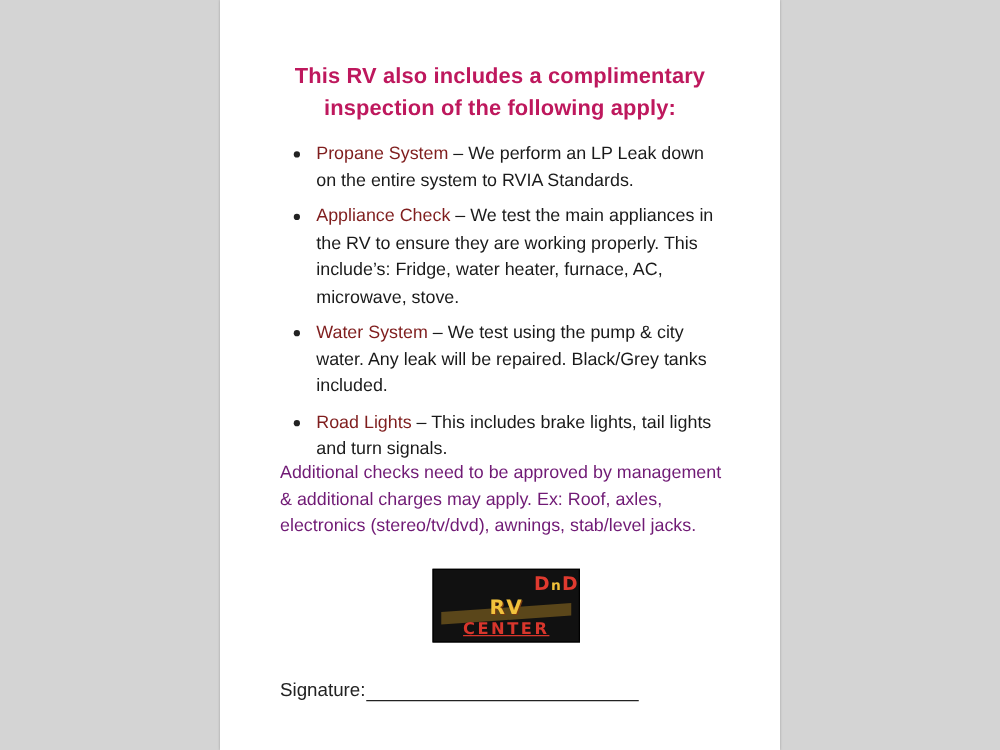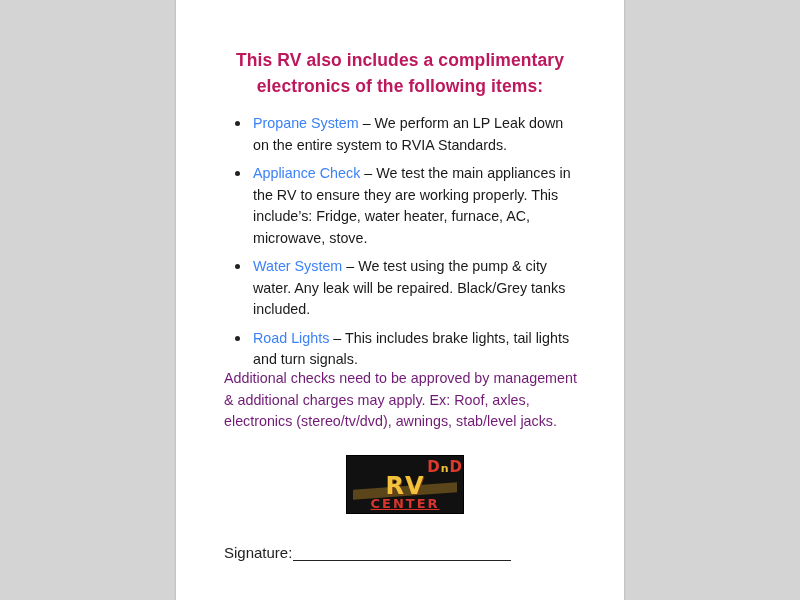--- a/index.html
+++ b/index.html
@@ -71,21 +71,21 @@
   .bullet-item .dot {
     position: absolute;
     left: 4px;
     top: 8px;
     width: 5px;
     height: 5px;
     background: #222;
     border-radius: 50%;
   }
   .term {
-    color: #3b82f6;
+    color: #7f1d1d;
   }
   .para {
     position: absolute;
     left: 48px;
     width: 360px;
     font-size: 14.3px;
     line-height: 21.5px;
     color: #701a75;
   }
   .para-note {
@@ -121,21 +121,21 @@
   }
   .logo-mid {
     position: absolute;
     left: 0;
     top: 18px;
     width: 116px;
     height: 24px;
     text-align: center;
     color: #f2c23c;
     font-weight: bold;
-    font-size: 24px;
+    font-size: 16px;
     line-height: 24px;
     letter-spacing: 1px;
     font-family: "DejaVu Sans", sans-serif;
     text-shadow: 1px 1px 0 #7a3b10;
   }
   .logo-bottom {
     position: absolute;
     left: 0;
     top: 39px;
     width: 116px;
@@ -179,21 +179,21 @@
 </style>
 </head>
 <body>
 
 <div class="viewer">
   <div class="page">
     <div class="page-inner">
 
       <div class="doc-title">
         <span>This RV also includes a complimentary</span>
-        <span class="line2">electronics of the following items:</span>
+        <span class="line2">inspection of the following apply:</span>
       </div>
 
       <ul class="bullets">
         <li class="bullet-item">
           <span class="dot"></span>
           <span class="term">Propane System</span><span> – We perform an LP Leak down on the entire system to RVIA Standards.</span>
         </li>
         <li class="bullet-item">
           <span class="dot"></span>
           <span class="term">Appliance Check</span><span> – We test the main appliances in the RV to ensure they are working properly. This include’s: Fridge, water heater, furnace, AC, microwave, stove.</span>

